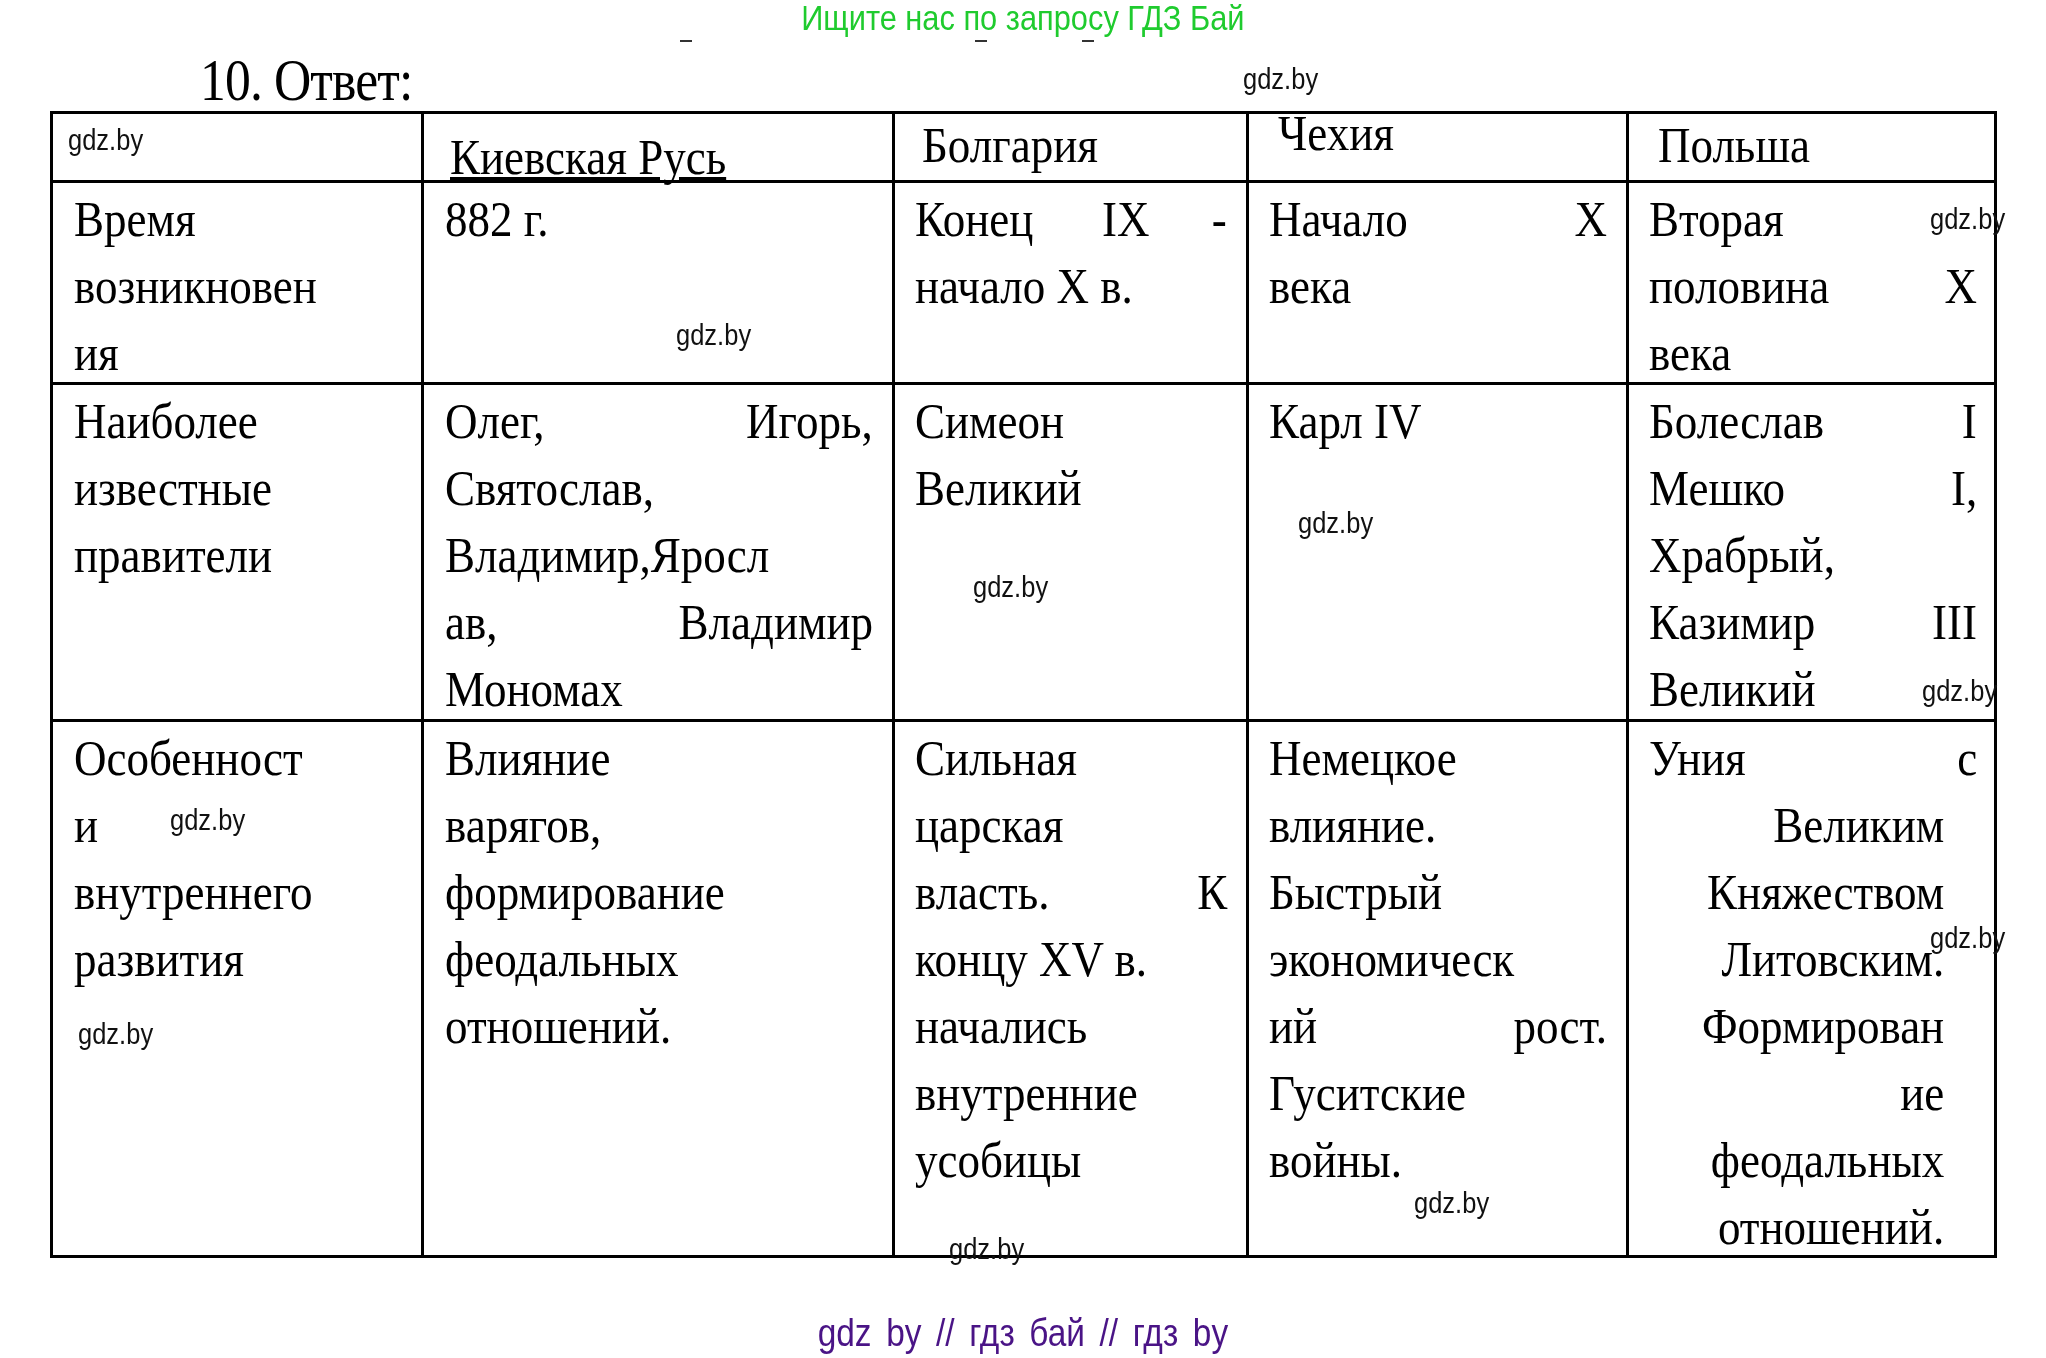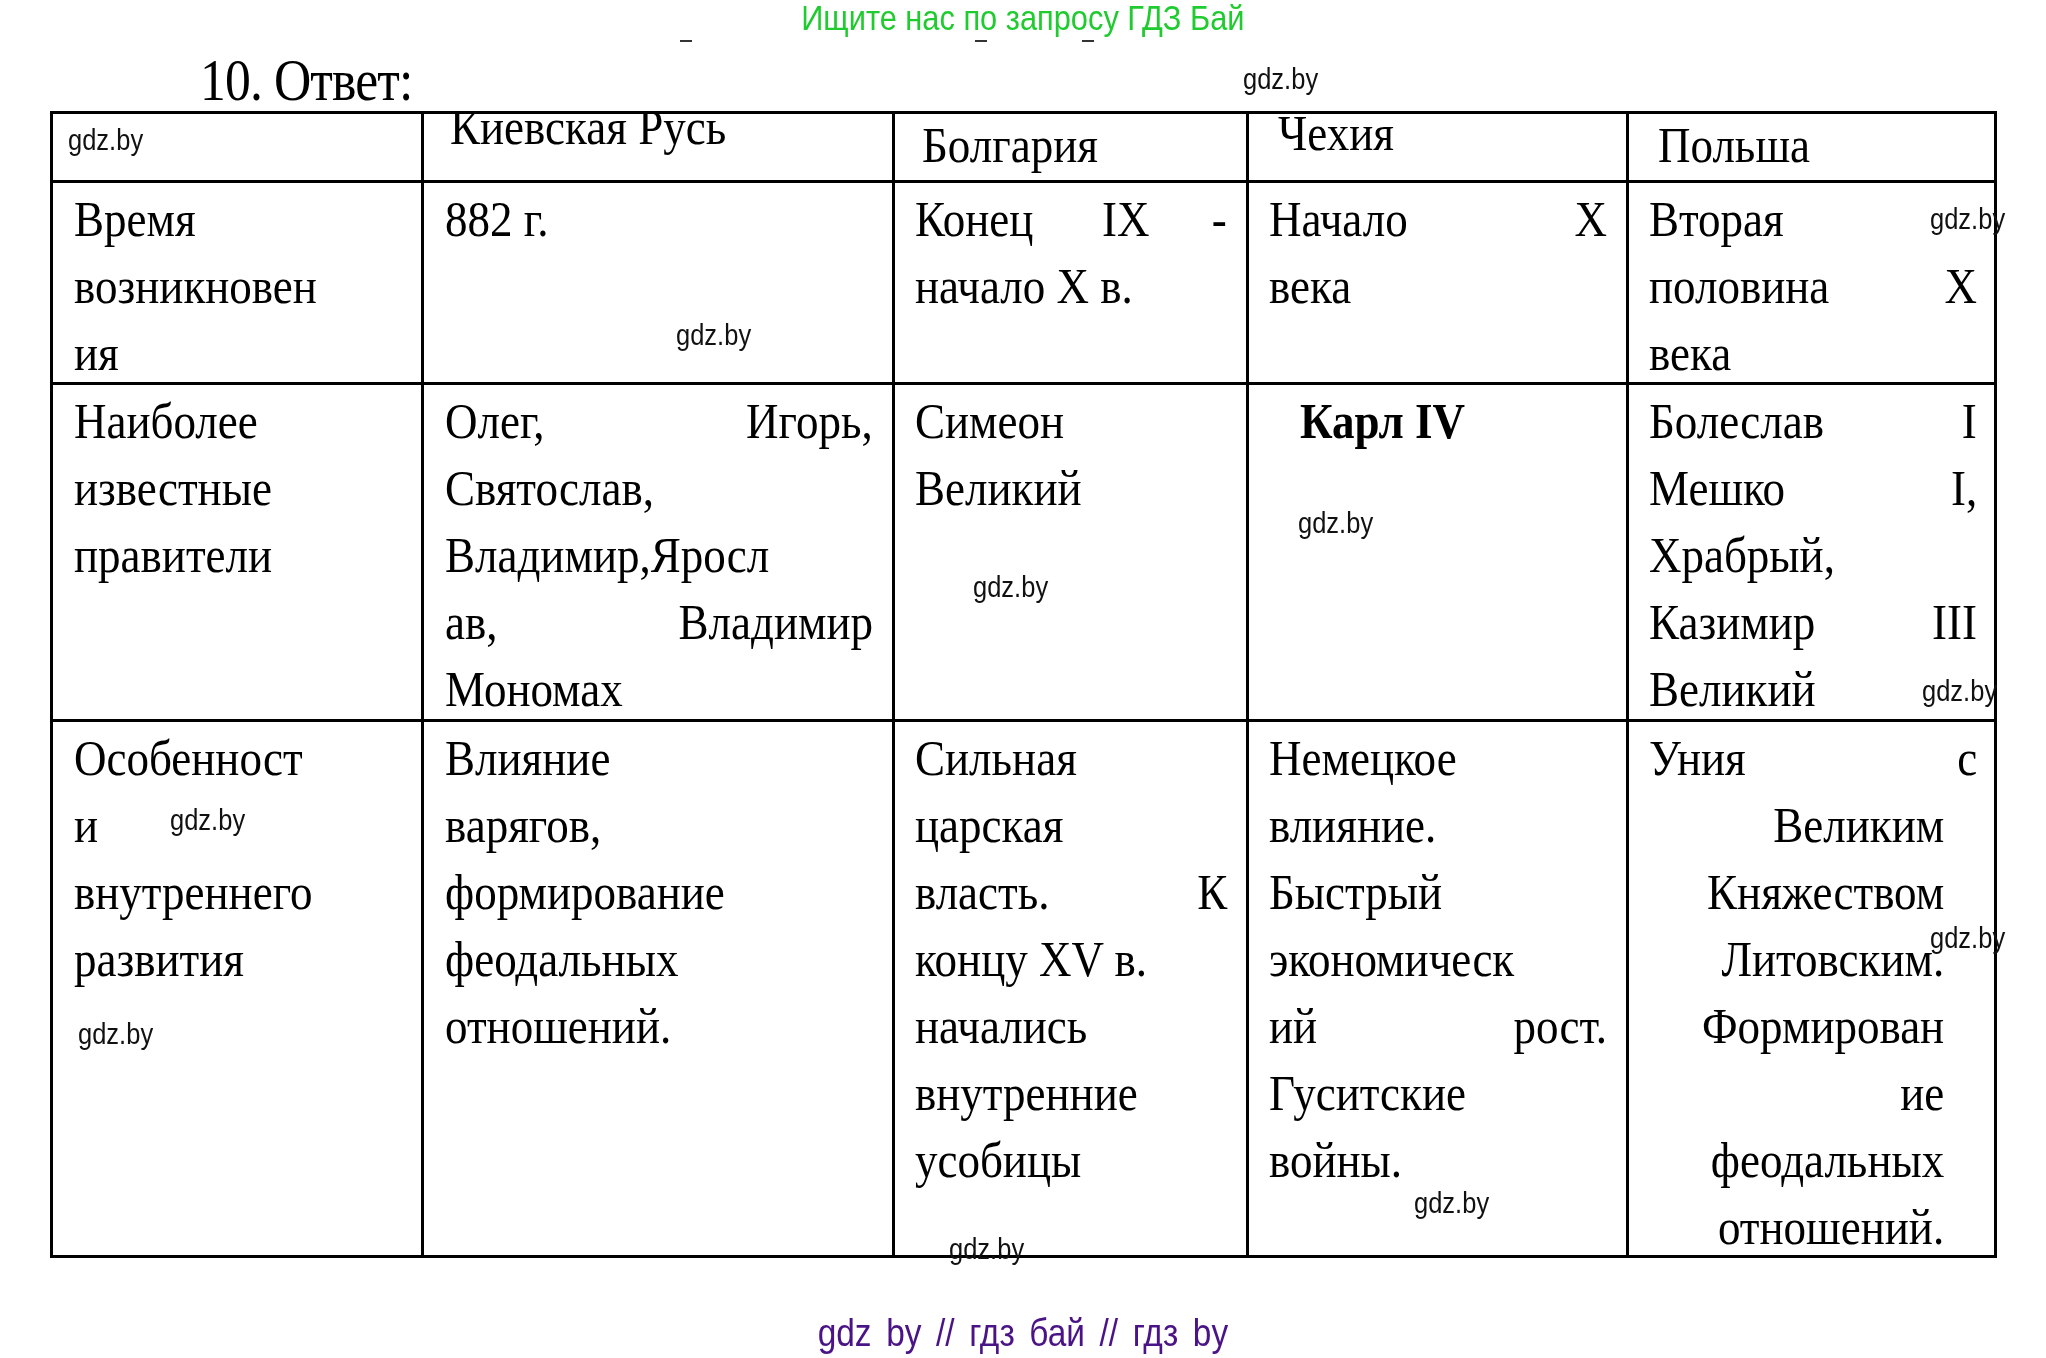--- a/index.html
+++ b/index.html
@@ -34,21 +34,21 @@
 <div class="vline" style="left:421px;"></div>
 <div class="vline" style="left:892px;"></div>
 <div class="vline" style="left:1246px;"></div>
 <div class="vline" style="left:1626px;"></div>
 
 <div class="hline" style="top:180px;"></div>
 <div class="hline" style="top:382px;"></div>
 <div class="hline" style="top:719px;"></div>
 
 <div class="wm" style="left:68px; top:123px;">gdz.by</div>
-<div class="cell" style="left:450px; top:94px;">
+<div class="cell" style="left:450px; top:124px;text-decoration:underline;">
     <span class="line">Киевская Русь</span>
   </div>
 <div class="cell" style="left:922px; top:112px;">
     <span class="line">Болгария</span>
   </div>
 <div class="cell" style="left:1278px; top:100px;">
     <span class="line">Чехия</span>
   </div>
 <div class="cell" style="left:1658px; top:112px;">
     <span class="line">Польша</span>
@@ -101,21 +101,21 @@
       <span class="line just">
         <span>ав,</span>
         <span>Владимир</span>
       </span>
       <span class="line">Мономах</span>
     </div>
     <div class="cell" style="left: 915px; top: 388px; width: 312px;">
       <span class="line">Симеон</span>
       <span class="line">Великий</span>
     </div>
-    <div class="cell" style="left: 1300px; top: 388px; width: 338px; font-weight: bold;">
+    <div class="cell" style="left: 1269px; top: 388px; width: 338px;">
       <span class="line">Карл IV</span>
     </div>
     <div class="cell" style="left: 1649px; top: 388px; width: 328px;">
       <span class="line just">
         <span>Болеслав</span>
         <span>I</span>
       </span>
       <span class="line just">
         <span>Мешко</span>
         <span>I,</span>

